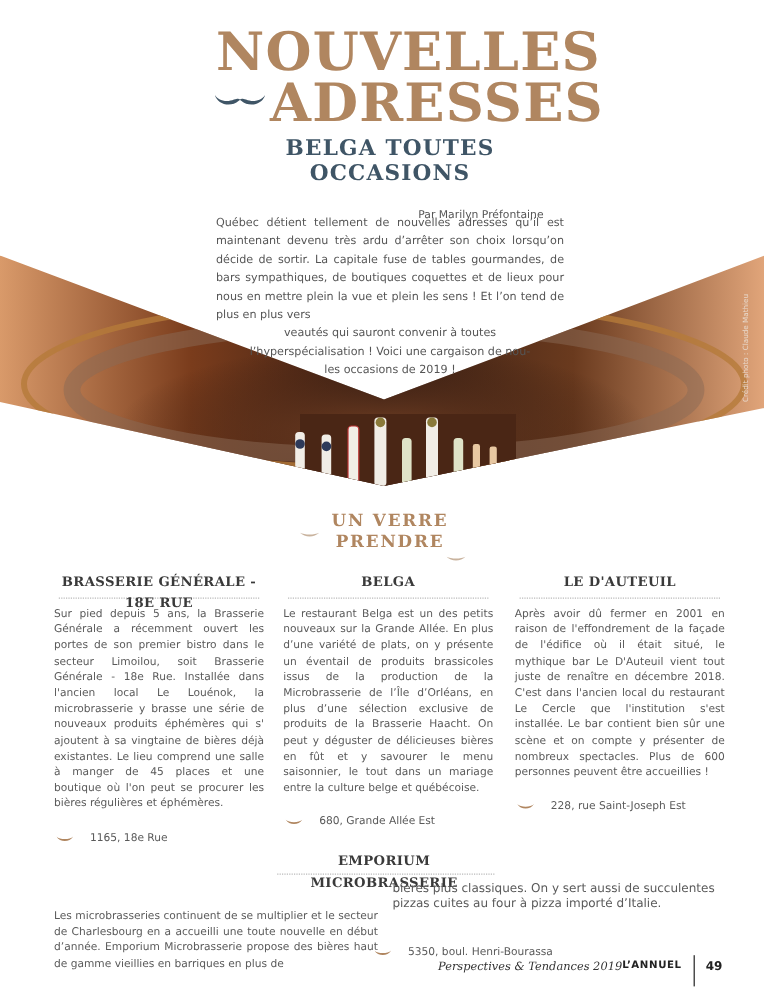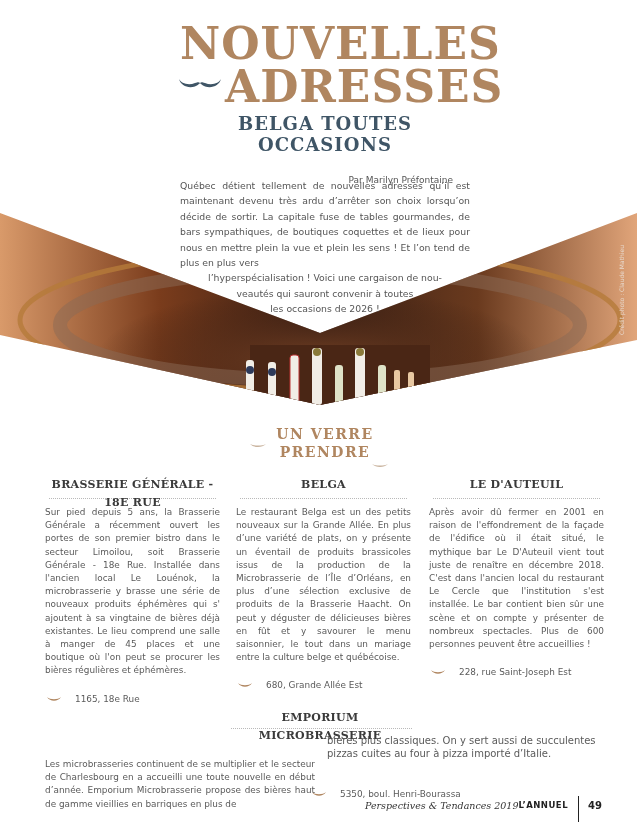--- a/index.html
+++ b/index.html
@@ -88,23 +88,23 @@
       <circle cx="272" cy="172" r="4" fill="#2d3a5a"></circle>
       <circle cx="317" cy="152" r="4" fill="#8a7a3a"></circle>
       <circle cx="360" cy="152" r="4" fill="#8a7a3a"></circle>
     </g>
   </svg>
 </div>
 <div class="abs credit">Crédit photo : Claude Mathieu</div>
 
 <div class="abs intro">
   <span>Québec détient tellement de nouvelles adresses qu’il est maintenant devenu très ardu d’arrêter son choix lorsqu’on décide de sortir. La capitale fuse de tables gourmandes, de bars sympathiques, de boutiques coquettes et de lieux pour nous en mettre plein la vue et plein les sens ! Et l’on tend de plus en plus vers</span>
+  <span class="c">veautés qui sauront convenir à toutes</span>
   <span class="c">l’hyperspécialisation ! Voici une cargaison de nou-</span>
-  <span class="c">veautés qui sauront convenir à toutes</span>
-  <span class="c">les occasions de 2026 !</span>
+  <span class="c">les occasions de 2019 !</span>
 </div>
 
 <div class="abs" style="left:250px;top:433px;">
   <svg width="16" height="5" viewBox="0 0 16 5">
       <path d="M0 1 C4 5,12 5,16 1 C12 3,4 3,0 1Z" fill="#c9b39e"></path>
     </svg>
 </div>
 <div class="abs section">
   <div>UN VERRE</div>
   <div>PRENDRE</div>

